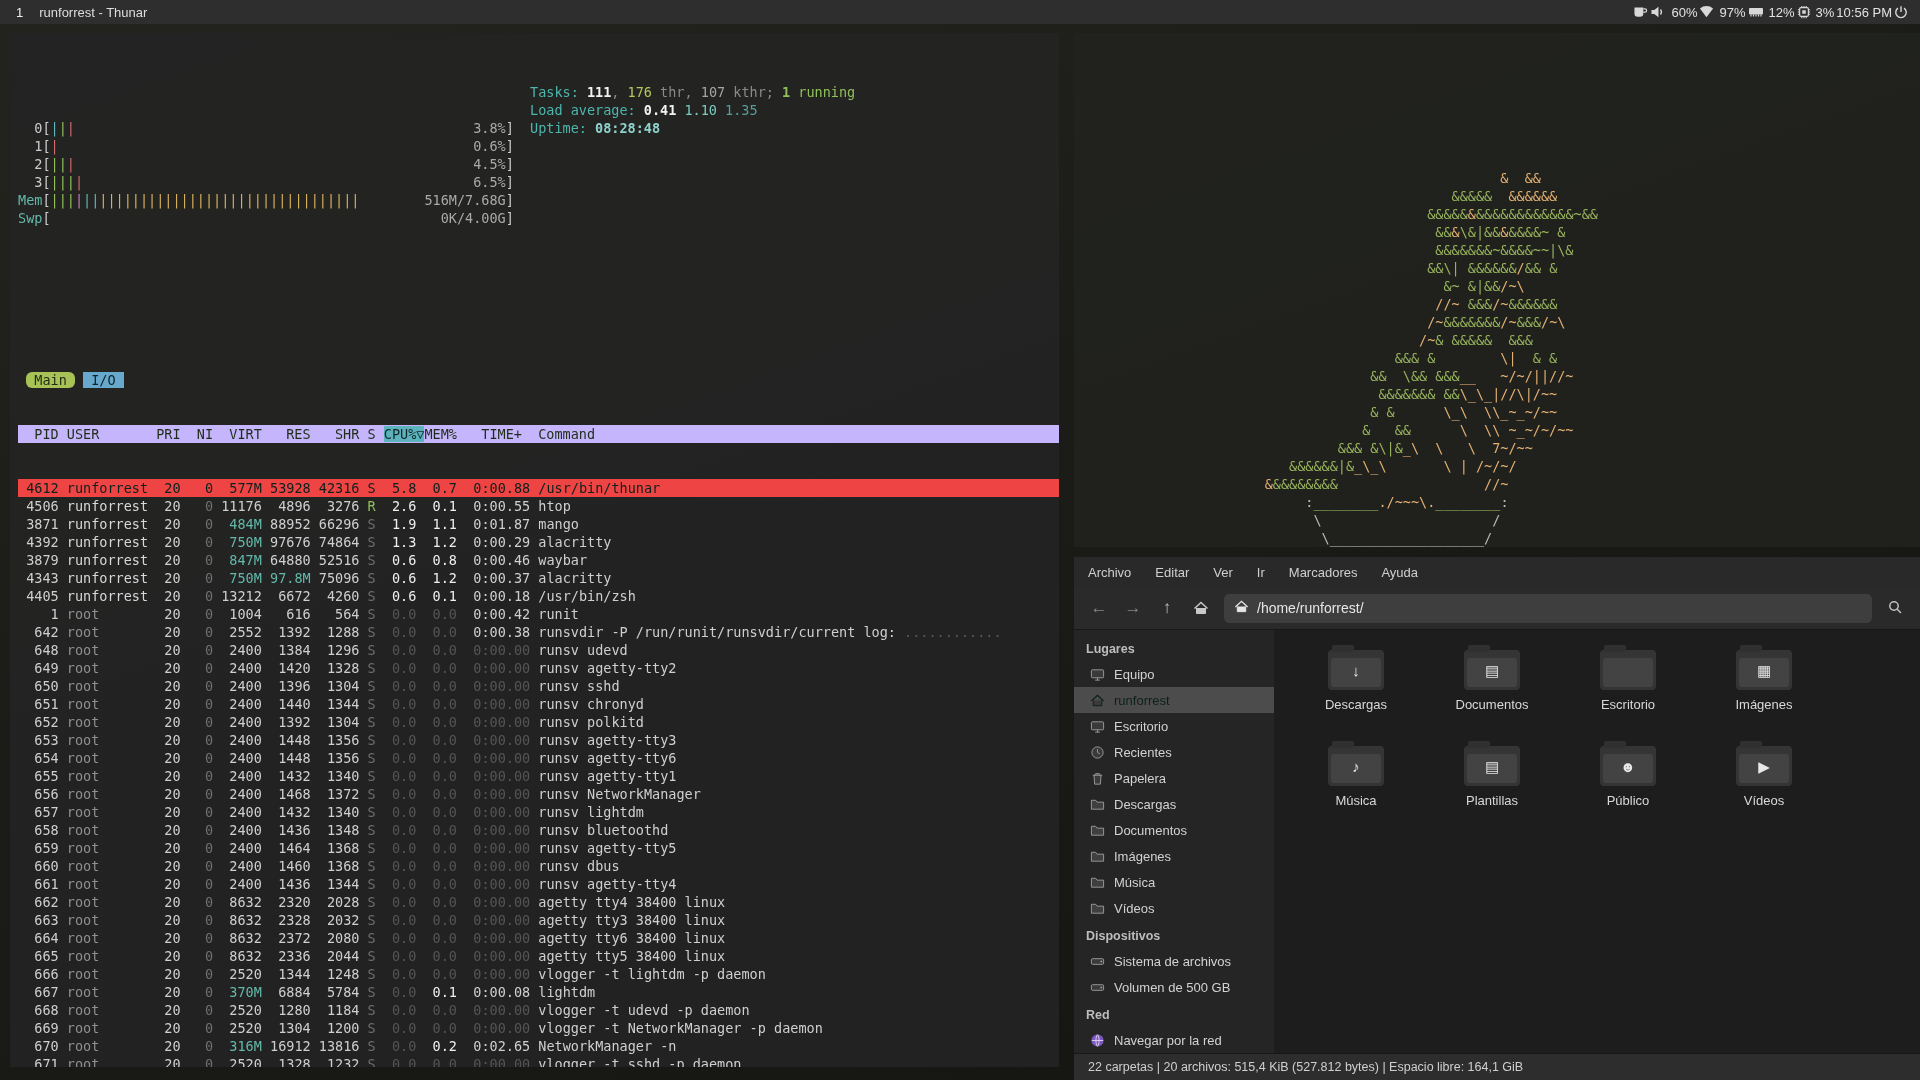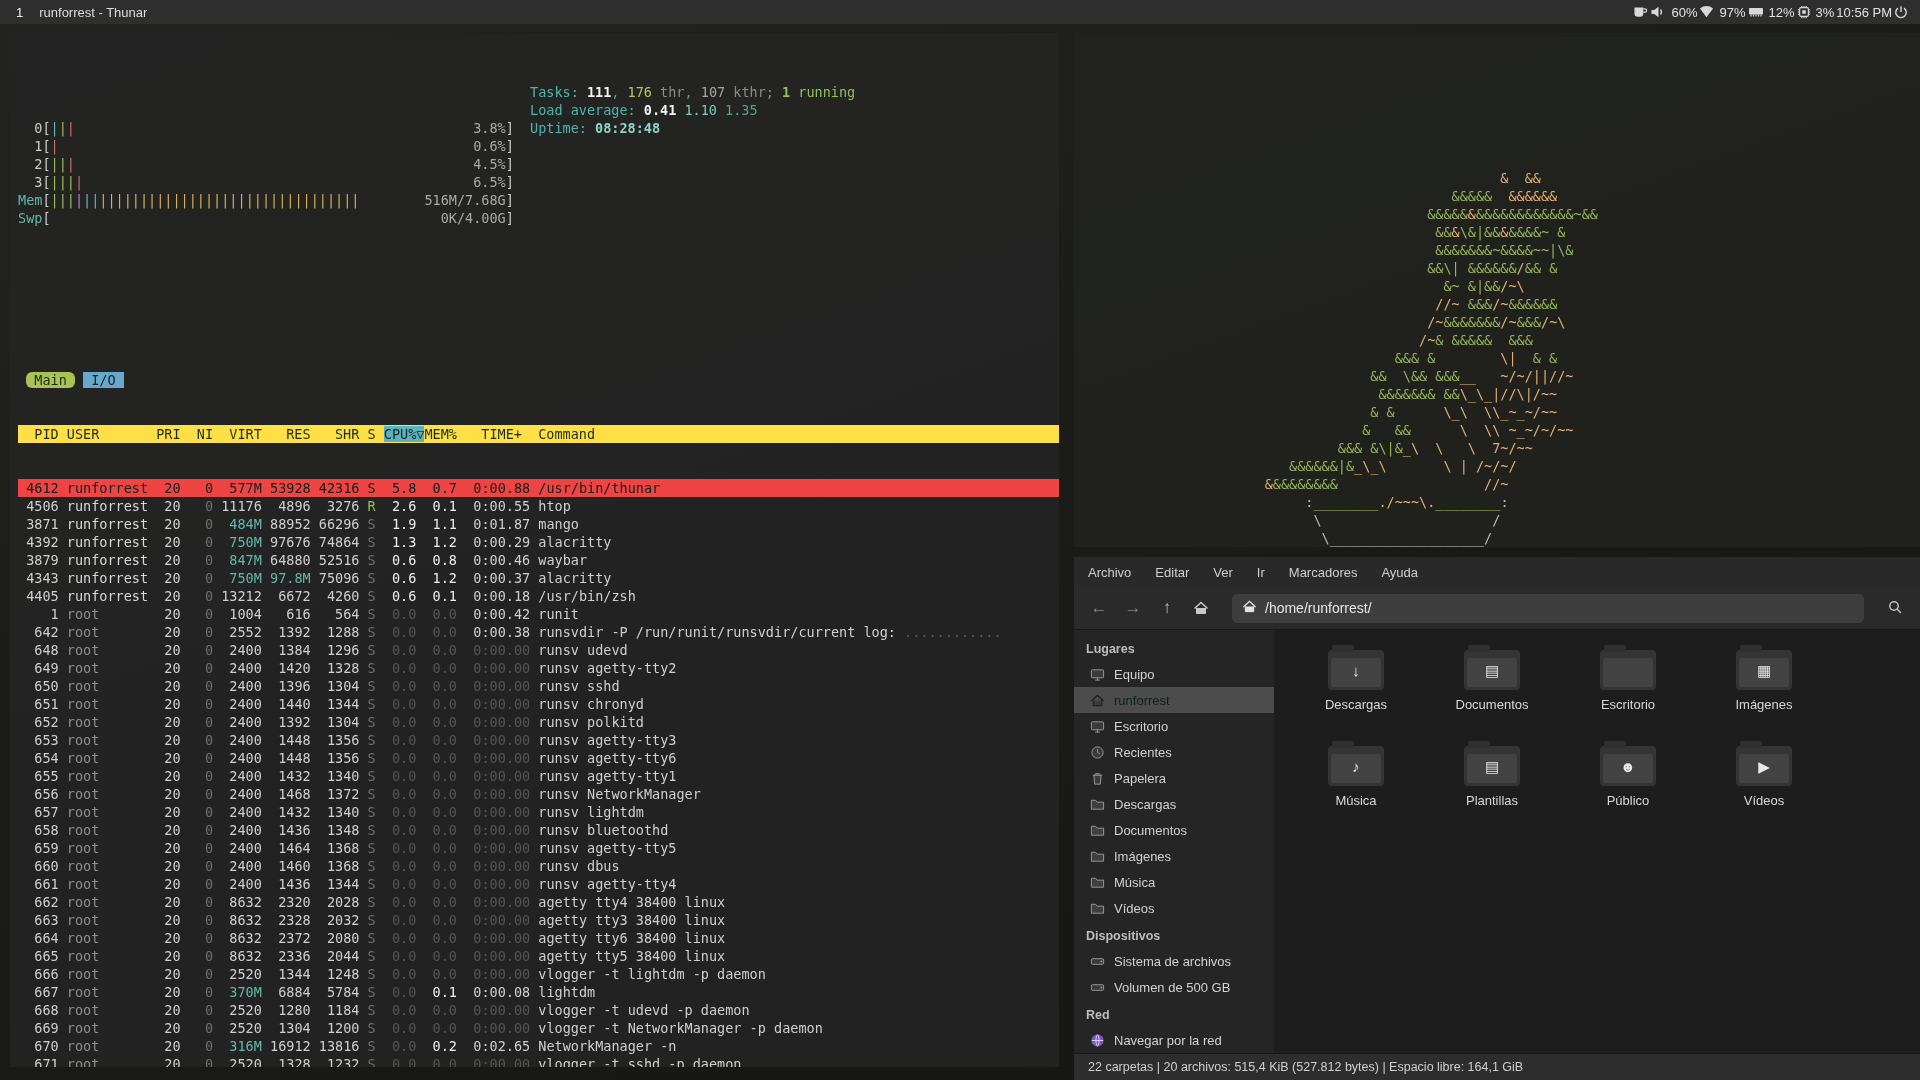--- a/index.html
+++ b/index.html
@@ -25,21 +25,21 @@
   .htop-top{position:relative;}
   .htop-summary{position:absolute;left:63ch;top:0;}
   .c-brk{color:#cccccc}.mval{color:#a9a9a9}.c-lblnum{color:#cccccc}.c-teal{color:#63b8aa}
   .tk-g{color:#8fc05a}.tk-r{color:#cf6a6a}.tk-c{color:#5fb8b8}.tk-m{color:#c77dba}.tk-y{color:#d7b05c}
   .t-lbl{color:#4db6ac}.t-bw{color:#f2f2f2;font-weight:bold}.t-yg{color:#b5c957}
   .t-dim{color:#8a8a8a}.t-dim2{color:#a5a5a5}.t-grn{color:#8fc05a}.t-grnb{color:#8fc05a;font-weight:bold}
   .t-cyn{color:#7ccac2}.t-cyn2{color:#569e96}.t-cynb{color:#8fd4cc;font-weight:bold}
   .spacer{height:18px;}
   .tab-main{background:#a9c255;color:#1f2d16;border-radius:6px;}
   .tab-io{background:#67a9cc;color:#10222c;}
-  .phead{background:#fde047;color:#1f2d16;}
+  .phead{background:#c4b5fd;color:#1f2d16;}
   .sortcell{background:#5cb3be;color:#10282a;}
   .prow{height:18px;}
   .c-txt{color:#cfcfcf}.c-user{color:#d8d8d8}.c-root{color:#8f8f8f}
   .c-dim{color:#555555}.c-dim2{color:#6f6f6f}.c-bright{color:#efefef}.c-green{color:#8fc05a}
   .c-tealv{color:#63b8aa}
   .sel{background:#ef4444;}
   .sel span{color:#0c211c !important;}
   
   .a-g{color:#97b35c}.a-o{color:#e3af72}.a-w{color:#b9b9b9}
   
@@ -47,21 +47,21 @@
     display:flex;flex-direction:column;color:#d6d6d6;font-size:13px;}
   .menubar{height:30px;background:#292929;display:flex;align-items:center;gap:24px;
     padding:0 14px;flex:none;}
   .menu-item{color:#cfcfcf;}
   .toolbar{height:42px;background:#2a2a2a;display:flex;align-items:center;gap:4px;
     padding:0 10px;flex:none;border-bottom:1px solid #181818;}
   .nav-btn{width:30px;height:28px;display:flex;align-items:center;justify-content:center;
     font-size:17px;color:#bdbdbd;border-radius:4px;}
   .nav-dim{color:#878787;}
   .pathbar{flex:1;height:29px;background:#3e3e3e;border-radius:5px;display:flex;align-items:center;
-    gap:8px;padding:0 10px;margin:0 12px;color:#e6e6e6;font-size:14px;}
+    gap:8px;padding:0 10px;margin:0 4px;color:#e6e6e6;font-size:14px;}
   .search-btn{width:30px;height:28px;display:flex;align-items:center;justify-content:center;}
   .content{flex:1;display:flex;min-height:0;}
   .sidebar{width:200px;background:#252525;padding-top:4px;box-sizing:border-box;flex:none;}
   .side-header{padding:8px 12px 5px 12px;color:#bdbdbd;font-size:12.5px;font-weight:bold;}
   .side-item{height:26px;display:flex;align-items:center;gap:9px;padding:0 8px 0 15px;color:#d2d2d2;}
   .side-item.sel{background:#4c4c4c;color:#ffffff;}
   .side-icon{width:16px;height:16px;display:flex;align-items:center;justify-content:center;color:#9c9c9c;}
   .files{flex:1;display:grid;grid-template-columns:repeat(4,136px);grid-auto-rows:96px;
     padding:14px 0 0 14px;align-content:start;background:#1d1d1d;}
   .file{display:flex;flex-direction:column;align-items:center;gap:7px;padding-top:6px;}

